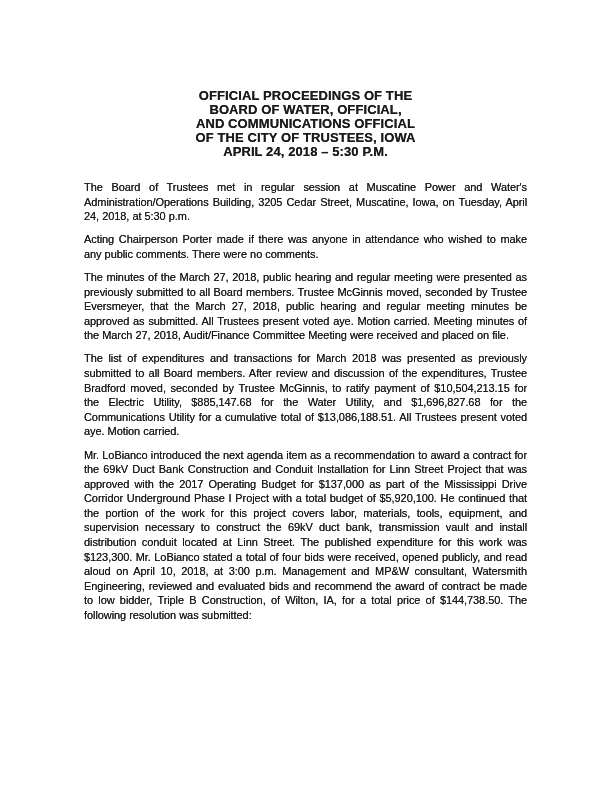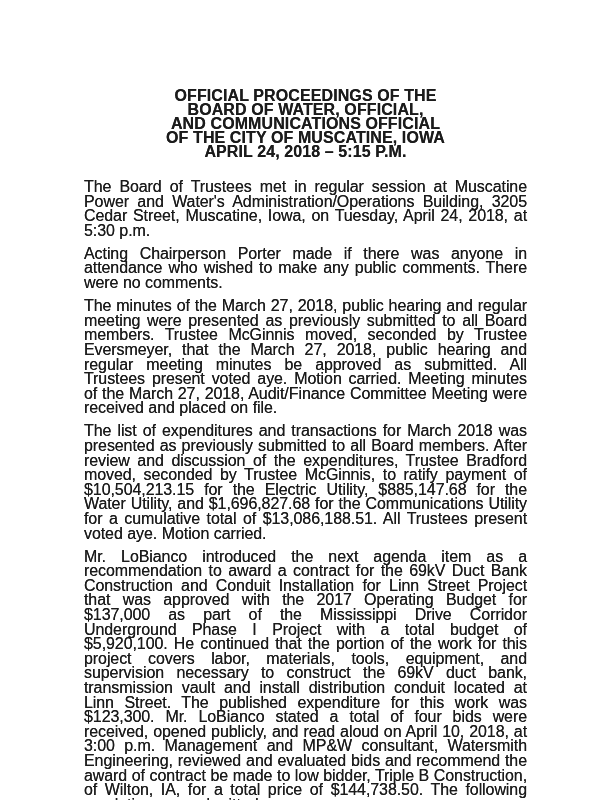--- a/index.html
+++ b/index.html
@@ -20,48 +20,48 @@
     height: 800px;
     padding: 89px 88px 0 84px;
     background: #ffffff;
   }
   .scan {
     text-shadow: 0 0 0.5px rgba(10,10,10,0.85);
   }
   .title-block {
     text-align: center;
     font-weight: bold;
-    font-size: 16px;
+    font-size: 13px;
     line-height: 14px;
     letter-spacing: 0.1px;
     margin: 0 0 21px 0;
   }
   .title-block .title-line {
     white-space: nowrap;
   }
   .body-text p {
     margin: 0 0 8.5px 0;
-    font-size: 16px;
+    font-size: 11px;
     line-height: 14.6px;
     text-align: justify;
     letter-spacing: -0.08px;
     word-spacing: 0.15px;
   }
 </style>
 </head>
 <body>
 
 <div class="page">
 
   <header class="title-block scan">
     <div class="title-line">OFFICIAL PROCEEDINGS OF THE</div>
     <div class="title-line">BOARD OF WATER, OFFICIAL,</div>
     <div class="title-line">AND COMMUNICATIONS OFFICIAL</div>
-    <div class="title-line">OF THE CITY OF MUSCATINE, IOWA</div>
-    <div class="title-line">APRIL 24, 2018 – 5:15 P.M.</div>
+    <div class="title-line">OF THE CITY OF TRUSTEES, IOWA</div>
+    <div class="title-line">APRIL 24, 2018 – 5:30 P.M.</div>
   </header>
 
   <main class="body-text">
     <p class="scan">The Board of Trustees met in regular session at Muscatine Power and Water's Administration/Operations Building, 3205 Cedar Street, Muscatine, Iowa, on Tuesday, April 24, 2018, at 5:30 p.m.</p>
     <p class="scan">Acting Chairperson Porter made if there was anyone in attendance who wished to make any public comments. There were no comments.</p>
     <p class="scan">The minutes of the March 27, 2018, public hearing and regular meeting were presented as previously submitted to all Board members. Trustee McGinnis moved, seconded by Trustee Eversmeyer, that the March 27, 2018, public hearing and regular meeting minutes be approved as submitted. All Trustees present voted aye. Motion carried. Meeting minutes of the March 27, 2018, Audit/Finance Committee Meeting were received and placed on file.</p>
     <p class="scan">The list of expenditures and transactions for March 2018 was presented as previously submitted to all Board members. After review and discussion of the expenditures, Trustee Bradford moved, seconded by Trustee McGinnis, to ratify payment of $10,504,213.15 for the Electric Utility, $885,147.68 for the Water Utility, and $1,696,827.68 for the Communications Utility for a cumulative total of $13,086,188.51. All Trustees present voted aye. Motion carried.</p>
     <p class="scan">Mr. LoBianco introduced the next agenda item as a recommendation to award a contract for the 69kV Duct Bank Construction and Conduit Installation for Linn Street Project that was approved with the 2017 Operating Budget for $137,000 as part of the Mississippi Drive Corridor Underground Phase I Project with a total budget of $5,920,100. He continued that the portion of the work for this project covers labor, materials, tools, equipment, and supervision necessary to construct the 69kV duct bank, transmission vault and install distribution conduit located at Linn Street. The published expenditure for this work was $123,300. Mr. LoBianco stated a total of four bids were received, opened publicly, and read aloud on April 10, 2018, at 3:00 p.m. Management and MP&amp;W consultant, Watersmith Engineering, reviewed and evaluated bids and recommend the award of contract be made to low bidder, Triple B Construction, of Wilton, IA, for a total price of $144,738.50. The following resolution was submitted:</p>
   </main>
 

